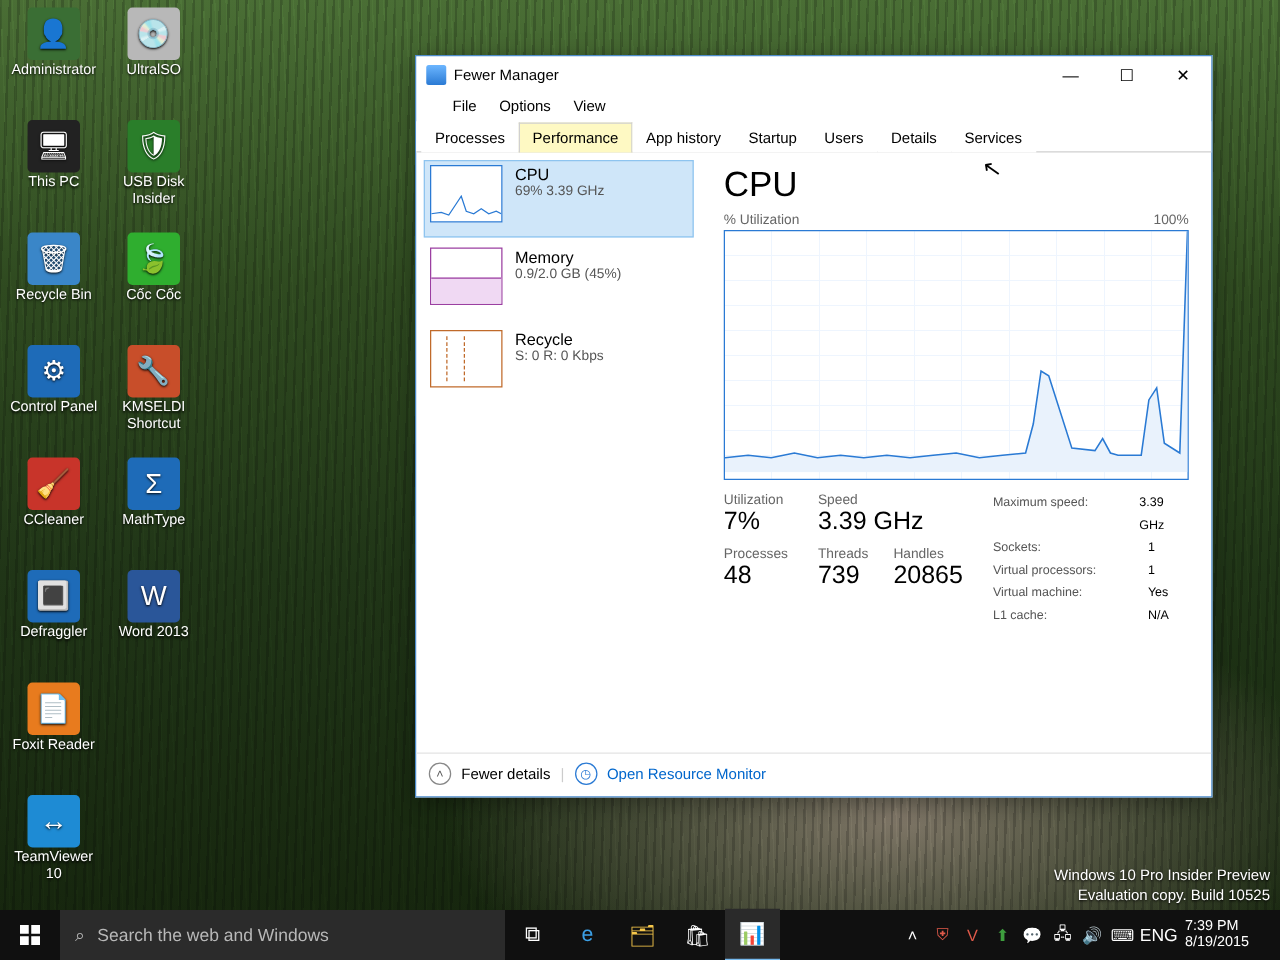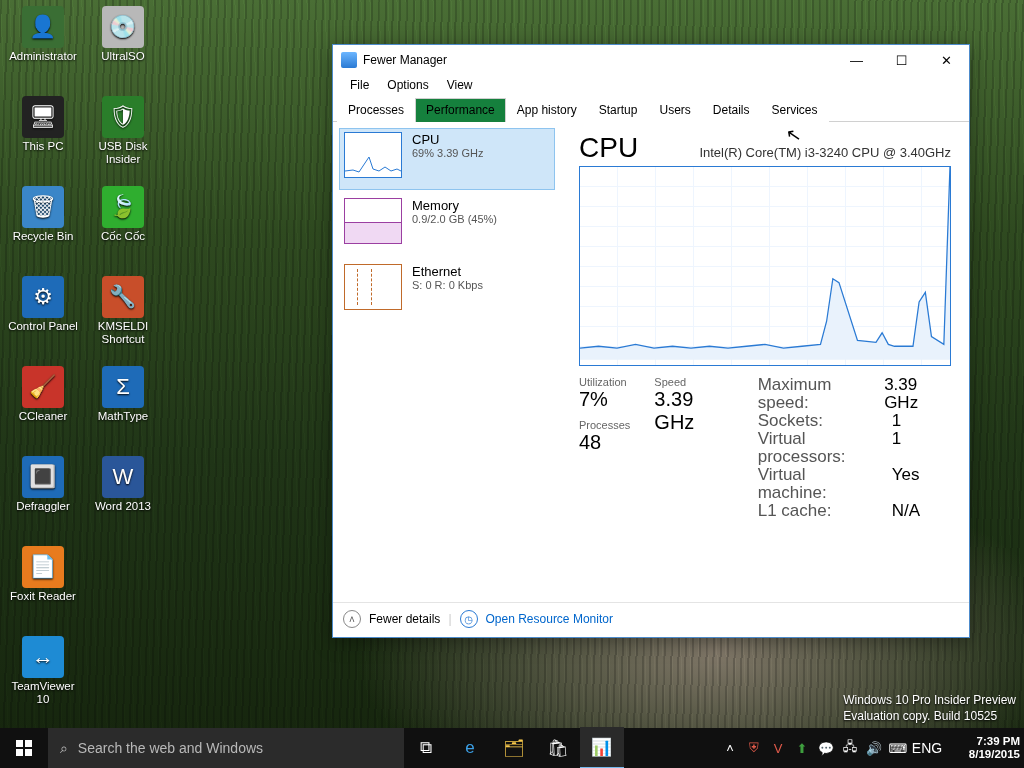--- a/index.html
+++ b/index.html
@@ -17,25 +17,25 @@
   .dico{position:absolute;width:74px;text-align:center;color:#fff;text-shadow:0 1px 2px #000;}
   .dico .glyph{width:42px;height:42px;margin:0 auto 2px auto;border-radius:4px;display:flex;align-items:center;justify-content:center;font-size:22px;}
   .dico span.lab{display:block;font-size:11.5px;line-height:13px;}
   
   #tm{position:absolute;left:332px;top:44px;width:636px;height:592px;background:#fff;border:1px solid #4d8bcb;box-shadow:0 4px 18px rgba(0,0,0,.35);}
   #titlebar{height:30px;display:flex;align-items:center;padding-left:8px;}
   #titlebar .ticon{width:16px;height:16px;margin-right:6px;background:linear-gradient(#6cb6ff,#2a7ad4);border-radius:2px;}
   #titlebar .ttl{font-size:12px;}
   #winbtns{margin-left:auto;display:flex;}
   #winbtns div{width:45px;height:29px;display:flex;align-items:center;justify-content:center;font-size:13px;}
-  #menubar{height:22px;padding-left:8px;display:flex;gap:0;text-align:center;}
+  #menubar{height:22px;padding-left:20px;display:flex;gap:0;text-align:center;}
   #menubar div{padding:3px 9px;font-size:12px;}
   #tabs{height:24px;display:flex;border-bottom:1px solid #d0d0d0;padding-left:4px;background:#fff;}
   .tab{padding:4px 10px;font-size:12px;border:1px solid transparent;border-bottom:none;position:relative;top:1px;background:#fff;}
-  .tab.active{border-color:#d0d0d0;background:#15803d;}
+  .tab.active{border-color:#d0d0d0;background:#fef9c3;}
   .tab:not(.active){color:#000;}
   #body{display:flex;height:480px;}
   
   #left{width:216px;border-right:none;padding:6px;}
   .card{display:flex;gap:10px;height:54px;margin-bottom:4px;padding:3px 4px;align-items:flex-start;}
   .card.sel{background:#cfe6f9;border:1px solid #8ec4ef;}
   .card:not(.sel){border:1px solid transparent;}
   .mini{width:56px;height:44px;border:1px solid;position:relative;background:#fff;flex:none;}
   .mini.cpu{border-color:#2a7ad4;}
   .mini.mem{border-color:#9b3fa1;}
@@ -51,40 +51,40 @@
   #cpuhdr .model{font-size:13px;color:#333;}
   .axislab{display:flex;justify-content:space-between;font-size:11px;color:#666;margin-top:6px;}
   #cpuchart{border:1px solid #2a7ad4;height:198px;margin-top:2px;position:relative;background:
     repeating-linear-gradient(to right, transparent 0 37px, #eef5fe 37px 38px),
     repeating-linear-gradient(to bottom, transparent 0 19px, #eef5fe 19px 20px);}
   #cpuchart svg{position:absolute;inset:0;}
   .axisb{display:flex;justify-content:space-between;font-size:11px;color:#666;margin-top:2px;}
   #stats{display:flex;margin-top:10px;gap:24px;}
   .scol .lab{font-size:11px;color:#666;}
   .scol .val{font-size:20px;margin-bottom:8px;}
-  #side .row{display:flex;gap:24px;font-size:17px;color:#555;line-height:18px;}
+  #side .row{display:flex;gap:14px;font-size:10px;color:#555;line-height:18px;}
   #side .row .k{width:110px;}
   #side .row .v{color:#000;}
   #uptime .lab{font-size:11px;color:#666;margin-top:8px;}
   #uptime .val{font-size:18px;}
   #footer{height:32px;border-top:1px solid #e4e4e4;display:flex;align-items:center;padding:0 10px;gap:8px;font-size:12px;}
   .circ{width:16px;height:16px;border:1px solid #888;border-radius:50%;display:flex;align-items:center;justify-content:center;font-size:10px;color:#555;}
   .link{color:#0066cc;}
   
-  #watermark{position:absolute;right:8px;bottom:44px;color:#fff;font-size:12px;text-shadow:0 1px 2px #000;line-height:16px;}
+  #watermark{position:absolute;right:8px;bottom:44px;text-align:right;color:#fff;font-size:12px;text-shadow:0 1px 2px #000;line-height:16px;}
   
   #taskbar{position:absolute;left:0;right:0;bottom:0;height:40px;background:#101010;display:flex;align-items:center;color:#fff;}
   #start{width:48px;height:40px;display:flex;align-items:center;justify-content:center;}
   #start svg{width:16px;height:16px;}
   #search{flex:0 0 344px;height:40px;background:#2b2b2b;display:flex;align-items:center;padding-left:12px;color:#b8b8b8;font-size:14px;}
   .tbico{width:44px;height:40px;display:flex;align-items:center;justify-content:center;font-size:17px;}
   .tbico.active{border-bottom:2px solid #76b9ed;background:#2a2a2a;}
   #tray{margin-left:auto;display:flex;align-items:center;height:40px;}
   .tri{width:24px;height:40px;display:flex;align-items:center;justify-content:center;font-size:13px;}
-  #clock{width:72px;text-align:right;font-size:11.5px;line-height:13px;padding:0 4px;font-weight:bold;}
+  #clock{width:72px;text-align:left;font-size:11.5px;line-height:13px;padding:0 4px;}
   #cursor{position:absolute;left:786px;top:124px;font-size:18px;color:#000;transform:rotate(-10deg);}
 </style>
 </head>
 <body>
 
 <div id="desktop"></div>
 
 <div id="icons">
     <div class="dico" style="left: 6px; top: 6px;">
       <div class="glyph" style="background:#3a6e34;">👤</div>
@@ -187,29 +187,32 @@
             <div class="nm">Memory</div>
             <div class="sub">0.9/2.0 GB (45%)</div>
           </div>
         </div>
         <div class="card">
           <div class="mini eth">
             <div style="position:absolute;left:12px;top:4px;bottom:4px;border-left:1px dashed #c06a2a;"></div>
             <div style="position:absolute;left:26px;top:4px;bottom:4px;border-left:1px dashed #c06a2a;"></div>
           </div>
           <div class="tx">
-            <div class="nm">Ethernet</div>
+            <div class="nm">Recycle</div>
             <div class="sub">S: 0  R: 0 Kbps</div>
           </div>
         </div>
       </div>
     <div id="right">
       <div id="cpuhdr">
         <h1>CPU</h1>
-        <div class="model">Intel(R) Core(TM) i3-3240 CPU @ 3.40GHz</div>
+      </div>
+      <div class="axislab">
+        <span>% Utilization</span>
+        <span>100%</span>
       </div>
       <div id="cpuchart">
         <svg viewBox="0 0 380 198" preserveAspectRatio="none" id="chartsvg">
             <polyline points="0,198 0.0,186.1 19.0,184.1 38.0,186.1 57.0,182.2 76.0,186.1 95.0,184.1 114.0,186.1 133.0,184.1 152.0,186.1 171.0,184.1 190.0,182.2 209.0,186.1 228.0,184.1 247.0,182.2 253.3,158.4 259.7,114.8 266.0,118.8 285.0,178.2 304.0,180.2 310.3,170.3 316.7,182.2 323.0,184.1 342.0,184.1 348.3,138.6 354.7,128.7 361.0,174.2 373.7,182.2 380.0,0.0 380,198" fill="#e9f2fc" stroke="none"></polyline>
             <polyline points="0.0,186.1 19.0,184.1 38.0,186.1 57.0,182.2 76.0,186.1 95.0,184.1 114.0,186.1 133.0,184.1 152.0,186.1 171.0,184.1 190.0,182.2 209.0,186.1 228.0,184.1 247.0,182.2 253.3,158.4 259.7,114.8 266.0,118.8 285.0,178.2 304.0,180.2 310.3,170.3 316.7,182.2 323.0,184.1 342.0,184.1 348.3,138.6 354.7,128.7 361.0,174.2 373.7,182.2 380.0,0.0" fill="none" stroke="#2a7ad4" stroke-width="1.3"></polyline>
           </svg>
       </div>
       <div id="stats">
         <div>
           <div class="scol">
@@ -218,20 +221,30 @@
           </div>
           <div class="scol">
             <div class="lab">Processes</div>
             <div class="val">48</div>
           </div>
         </div>
         <div>
           <div class="scol">
             <div class="lab">Speed</div>
             <div class="val">3.39 GHz</div>
+          </div>
+          <div class="scol" style="display:flex;gap:20px;">
+            <div>
+              <div class="lab">Threads</div>
+              <div class="val">739</div>
+            </div>
+            <div>
+              <div class="lab">Handles</div>
+              <div class="val">20865</div>
+            </div>
           </div>
         </div>
         <div id="side">
             <div class="row">
               <div class="k">Maximum speed:</div>
               <div class="v">3.39 GHz</div>
             </div>
             <div class="row">
               <div class="k">Sockets:</div>
               <div class="v">1</div>

